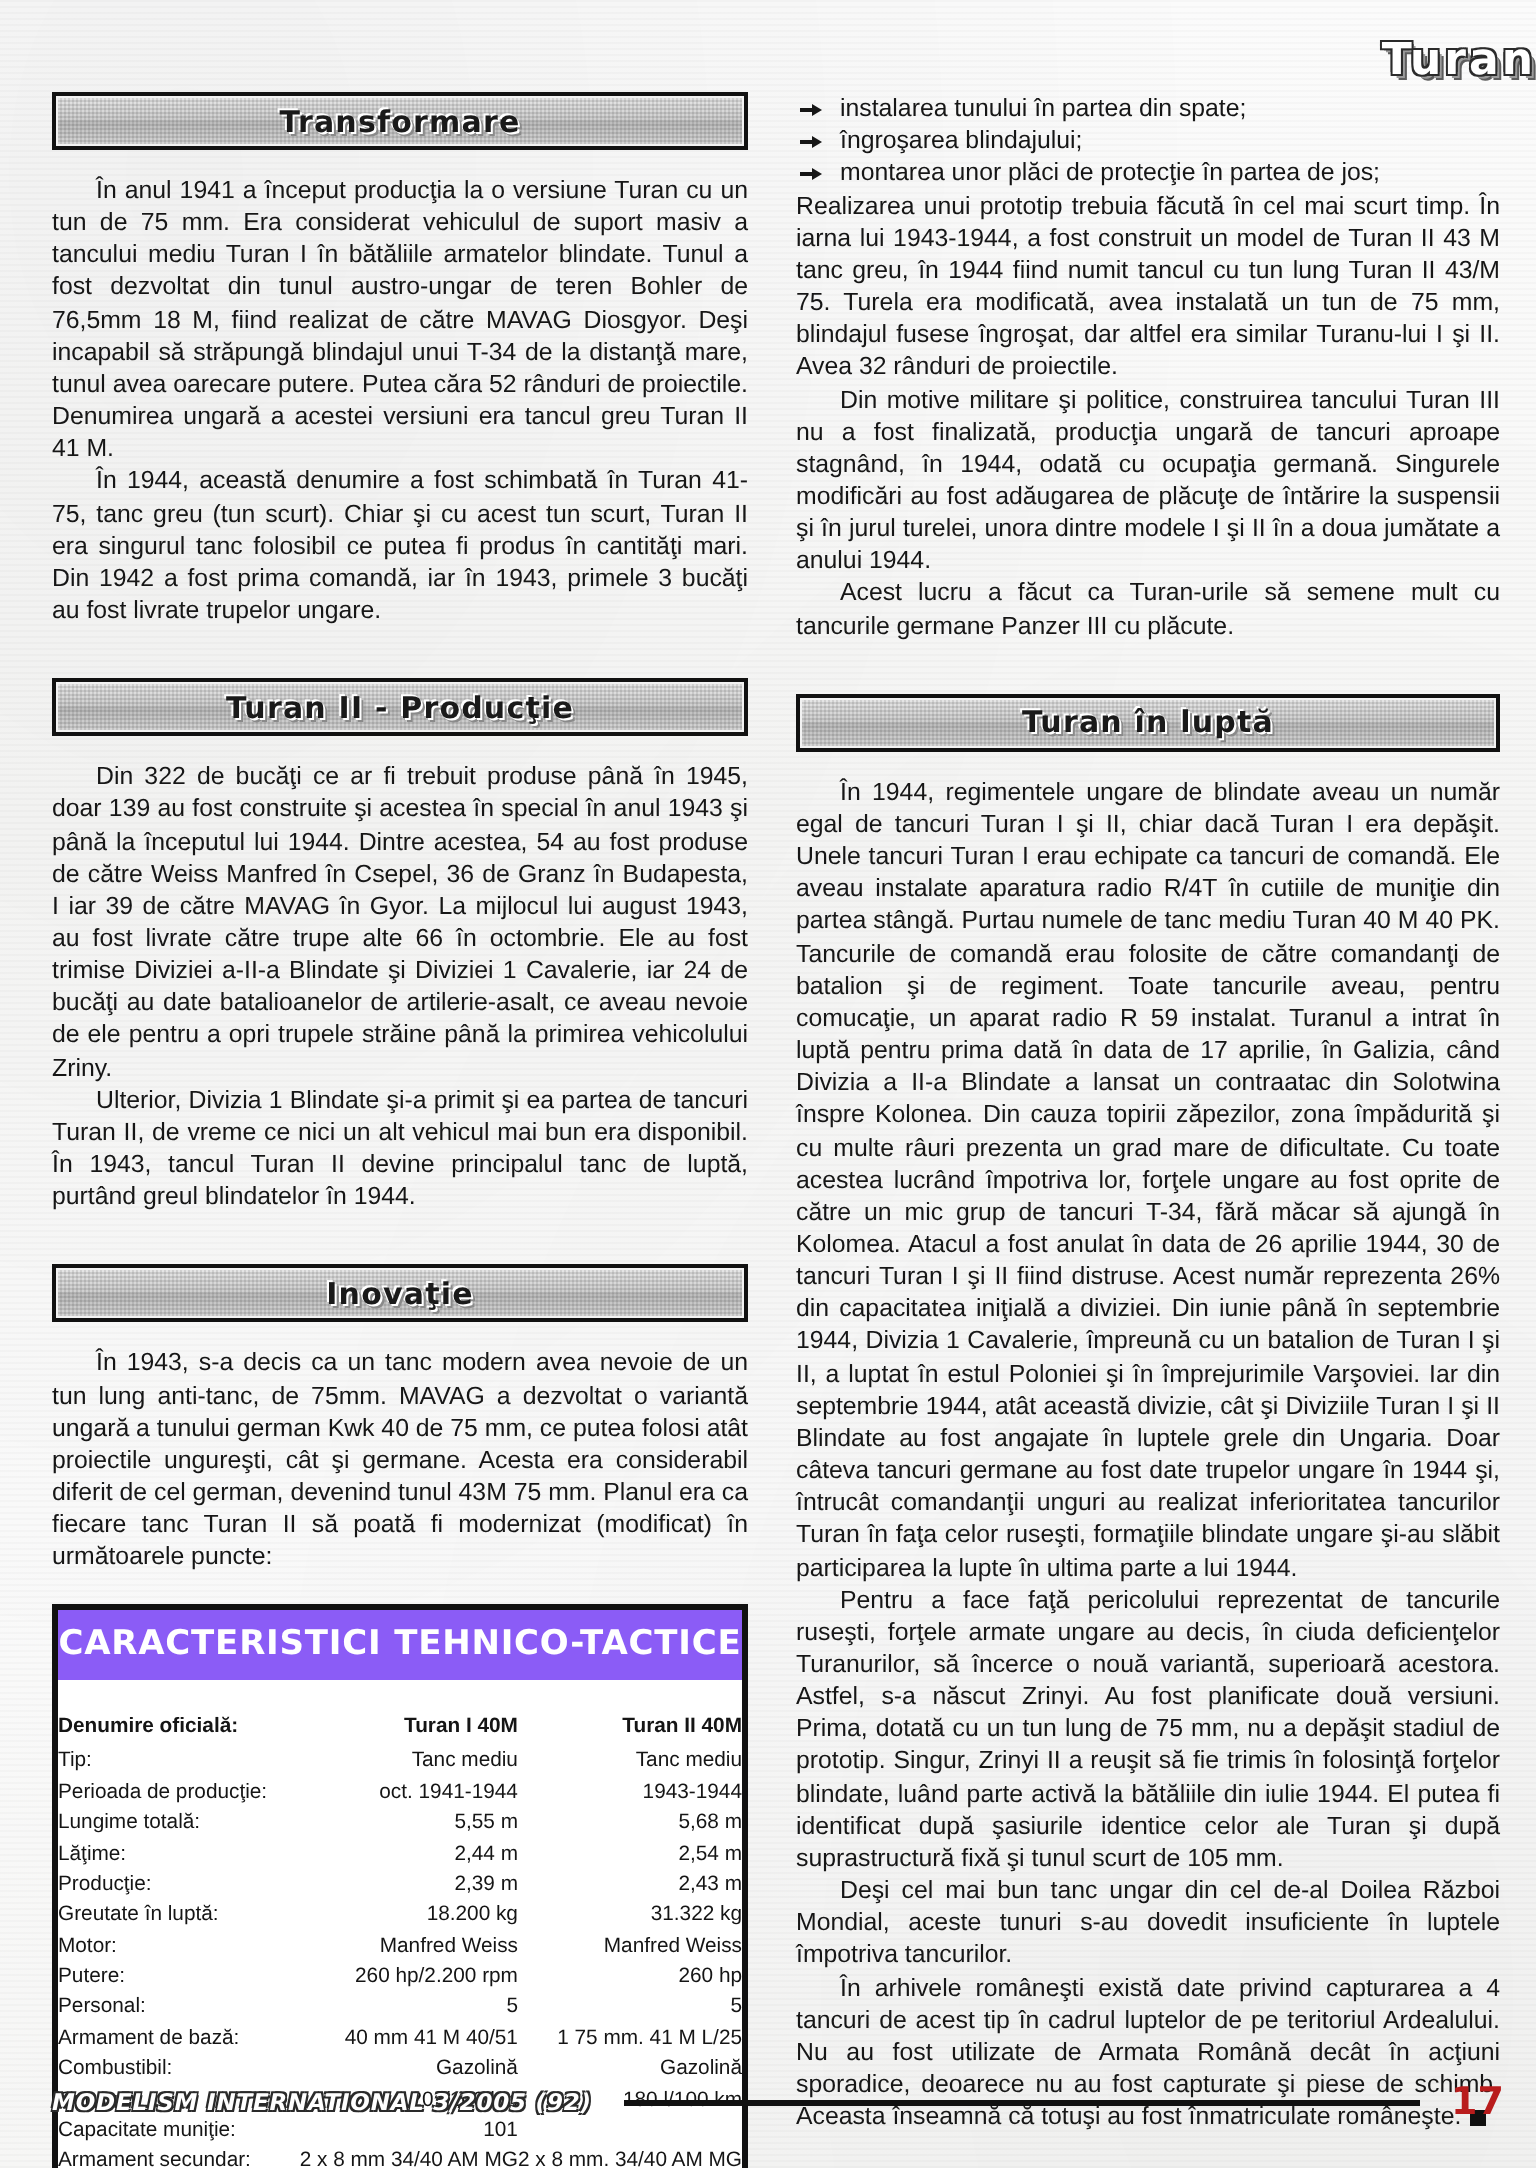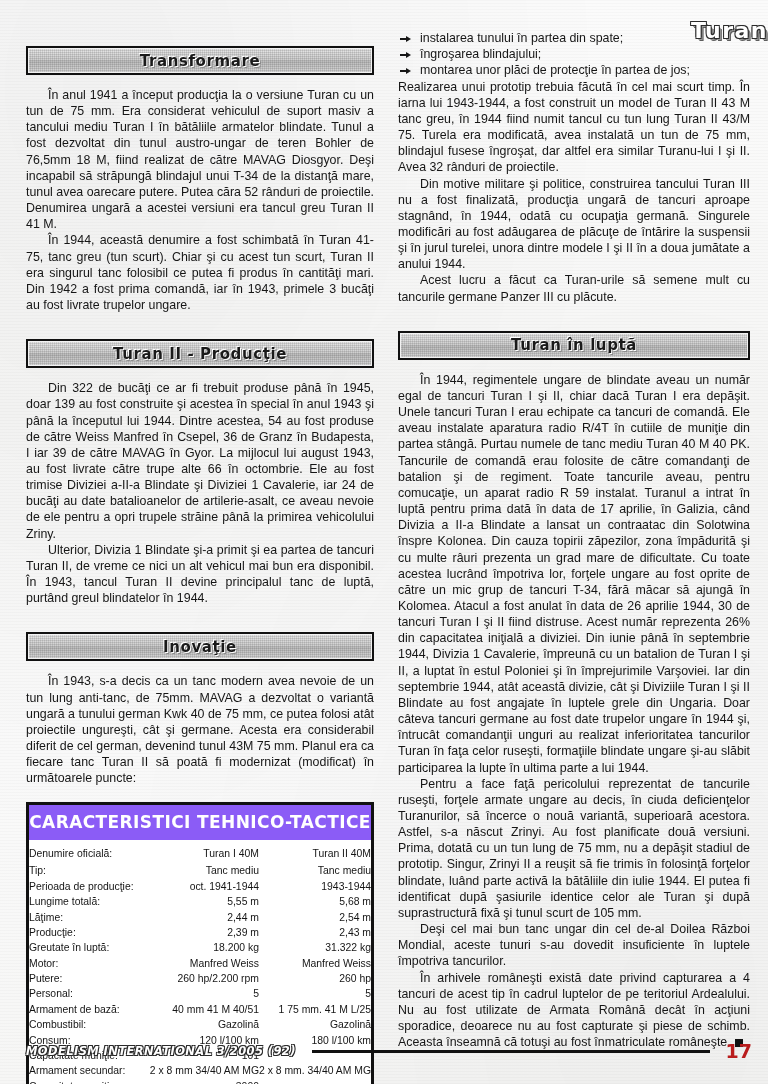--- a/index.html
+++ b/index.html
@@ -60,21 +60,21 @@
        3px  3px 0 #5d5d5d;
   }
 
   
   .col {
     position: absolute;
     top: 46px;
     width: 348px;
   }
   .col-left  { left: 26px; }
-  .col-right { left: 398px; top: 30px; width: 352px; }
+  .col-right { left: 398px; top: 46px; width: 352px; }
 
   
   .sec-head {
     border: 2px solid #111111;
     background:
       repeating-linear-gradient(0deg, rgba(0,0,0,0.10) 0px, rgba(0,0,0,0.10) 1px, rgba(255,255,255,0) 1px, rgba(255,255,255,0) 2px),
       repeating-linear-gradient(90deg, rgba(0,0,0,0.09) 0px, rgba(0,0,0,0.09) 1px, rgba(255,255,255,0) 1px, rgba(255,255,255,0) 2px),
       linear-gradient(180deg, #e8e8e8 0%, #cfcfcf 48%, #bdbdbd 52%, #d8d8d8 100%);
     box-shadow: inset 0 0 0 1px #f2f2f2;
     height: 25px;
@@ -175,21 +175,21 @@
     color: #151515;
   }
   table.spec td {
     padding: 1.4px 0;
     line-height: 12.6px;
     vertical-align: top;
   }
   td.spec-label { width: 40%; padding-left: 6px; text-align: left; white-space: nowrap; }
   td.spec-v1    { width: 31%; text-align: right; padding-right: 5px; white-space: nowrap; }
   td.spec-v2    { width: 29%; text-align: right; padding-right: 6px; white-space: nowrap; }
-  tr.spec-head td { font-weight: normal; padding-bottom: 3px; padding-top: 8px; margin-top: 14px; }
+  tr.spec-head td { font-weight: bold; padding-bottom: 3px; padding-top: 18px; margin-top: 14px; }
 
   
   .endmark {
     display: inline-block;
     width: 8px;
     height: 8px;
     background: #111111;
     margin-left: 4px;
     vertical-align: -1px;
   }

